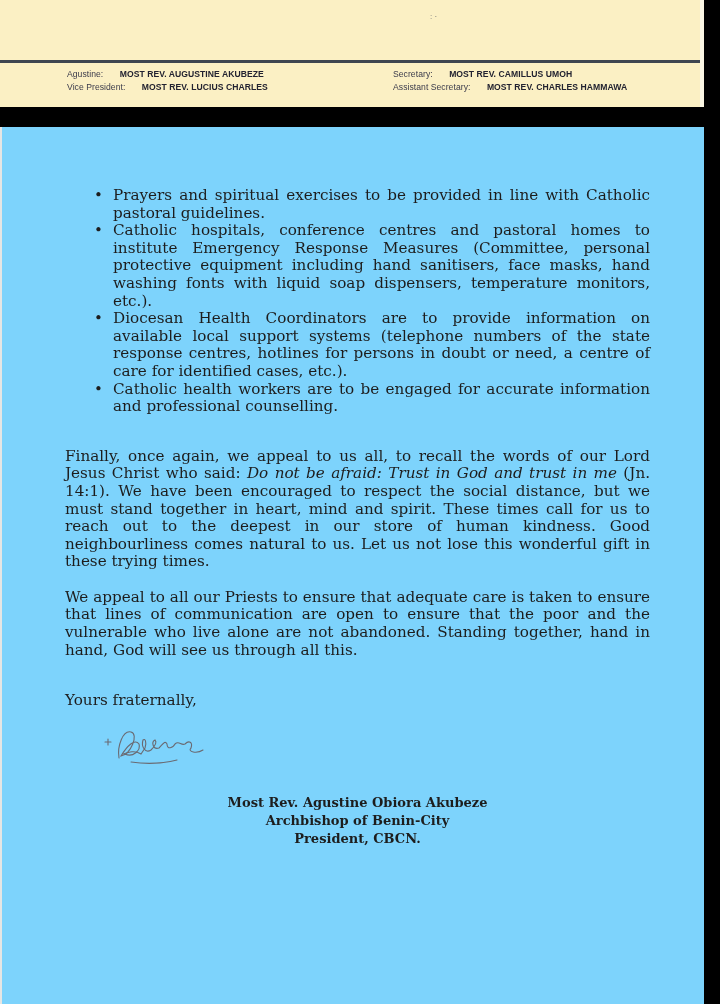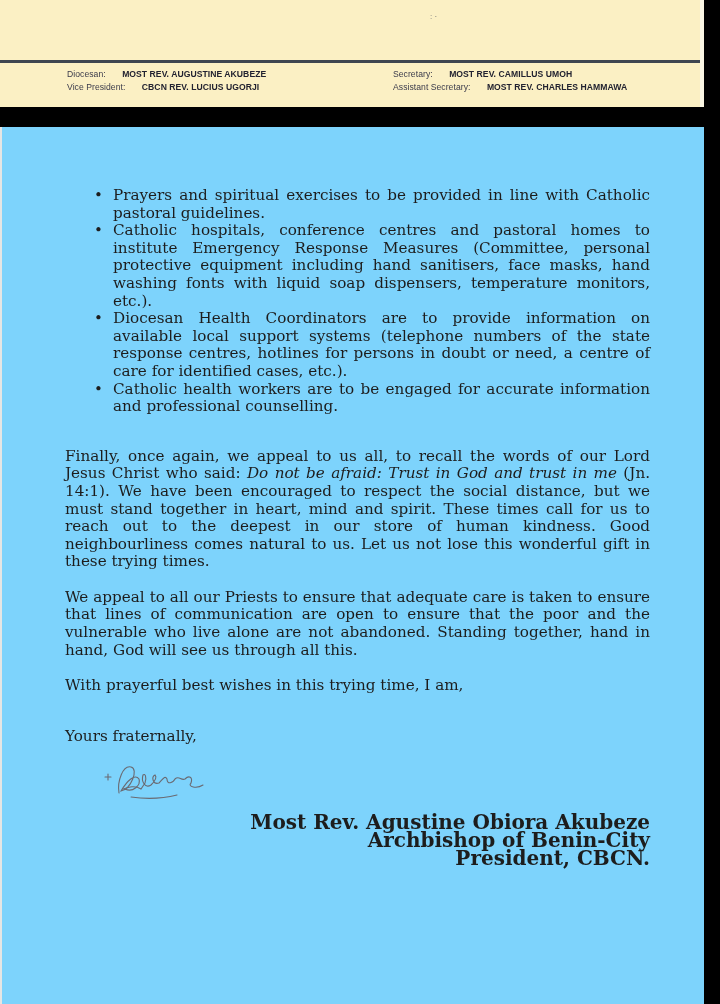--- a/index.html
+++ b/index.html
@@ -43,37 +43,37 @@
     ul.bullets li { position: relative; margin: 0; padding: 0; }
     ul.bullets li::before {
       content: "\2022"; position: absolute; left: -19px; top: 0; font-size: 15px;
     }
     p { margin: 0; }
     .para-finally { margin-top: 32px; }
     .para-priests { margin-top: 18px; }
     .para-wishes { margin-top: 18px; }
     .para-closing { margin-top: 33px; }
     .signature { margin-top: 14px; margin-left: 36px; height: 42px; width: 120px; }
-    .sign-block { margin-top: 12px; font-weight: bold; font-size: 20px; line-height: 18px; text-align: right; }
+    .sign-block { margin-top: 28px; font-weight: bold; font-size: 13px; line-height: 18px; text-align: center; }
     em { font-style: italic; }
   </style>
 </head>
 <body>
 
 <div class="top-page">
   <span class="faint-mark">: ·</span>
   <div class="rule"></div>
   <div class="officers left">
     <div>
-      <span class="role">Diocesan:</span>
+      <span class="role">Agustine:</span>
       <span class="name">MOST REV. AUGUSTINE AKUBEZE</span>
     </div>
     <div>
       <span class="role">Vice President:</span>
-      <span class="name">CBCN REV. LUCIUS UGORJI</span>
+      <span class="name">MOST REV. LUCIUS CHARLES</span>
     </div>
   </div>
   <div class="officers right">
     <div>
       <span class="role">Secretary:</span>
       <span class="name">MOST REV. CAMILLUS UMOH</span>
     </div>
     <div>
       <span class="role">Assistant Secretary:</span>
       <span class="name">MOST REV. CHARLES HAMMAWA</span>
@@ -87,21 +87,20 @@
       <li>Prayers and spiritual exercises to be provided in line with Catholic pastoral guidelines.</li>
       <li>Catholic hospitals, conference centres and pastoral homes to institute Emergency Response Measures (Committee, personal protective equipment including hand sanitisers, face masks, hand washing fonts with liquid soap dispensers, temperature monitors, etc.).</li>
       <li>Diocesan Health Coordinators are to provide information on available local support systems (telephone numbers of the state response centres, hotlines for persons in doubt or need, a centre of care for identified cases, etc.).</li>
       <li>Catholic health workers are to be engaged for accurate information and professional counselling.</li>
     </ul>
 
     <p class="para-finally"><span>Finally, once again, we appeal to us all, to recall the words of our Lord Jesus Christ who said: </span><em>Do not be afraid: Trust in God and trust in me</em><span> (Jn. 14:1). We have been encouraged to respect the social distance, but we must stand together in heart, mind and spirit. These times call for us to reach out to the deepest in our store of human kindness. Good neighbourliness comes natural to us. Let us not lose this wonderful gift in these trying times.</span></p>
 
     <p class="para-priests">We appeal to all our Priests to ensure that adequate care is taken to ensure that lines of communication are open to ensure that the poor and the vulnerable who live alone are not abandoned. Standing together, hand in hand, God will see us through all this.</p>
 
-    <p class="para-wishes">With prayerful best wishes in this trying time, I am,</p>
 
     <p class="para-closing">Yours fraternally,</p>
 
     <div class="signature" aria-label="handwritten signature">
       <svg width="120" height="42" viewBox="0 0 120 42">
         <g fill="none" stroke="#6a6a72" stroke-width="1.1" stroke-linecap="round">
           <path d="M4 18 L10 18 M7 15 L7 21"></path>
           <path d="M18 34 C16 22 22 6 30 8 C38 10 30 30 20 32 C26 22 34 14 38 20 C40 26 32 34 24 30"></path>
           <path d="M22 30 C28 28 34 26 40 30 L44 24 C46 18 44 14 42 16 C40 22 44 30 50 26 C54 22 56 18 54 16 C50 18 52 26 58 24 C62 20 64 16 66 20 C66 26 72 24 74 20 C78 16 80 22 84 20 C88 16 92 18 90 24 C86 28 96 30 102 26"></path>
           <path d="M30 38 C44 40 60 40 76 36"></path>

